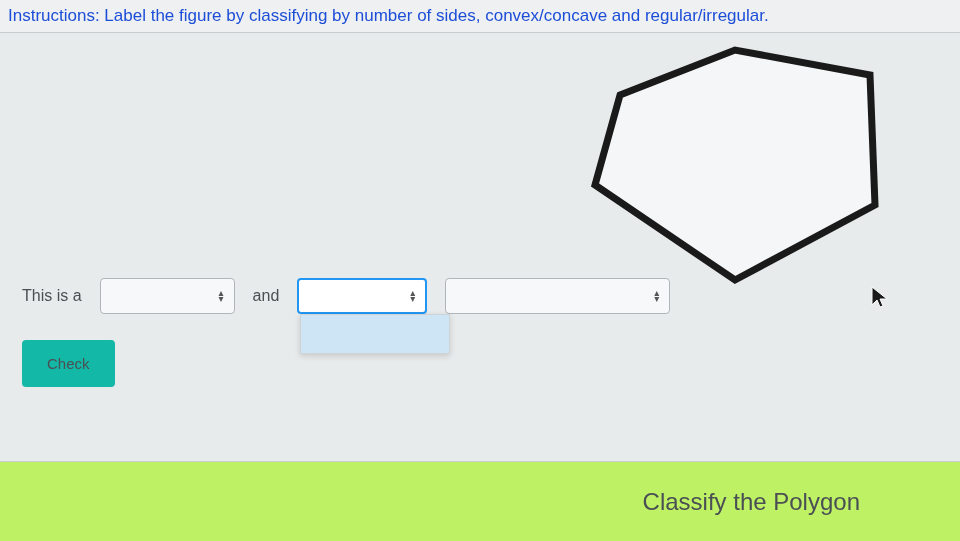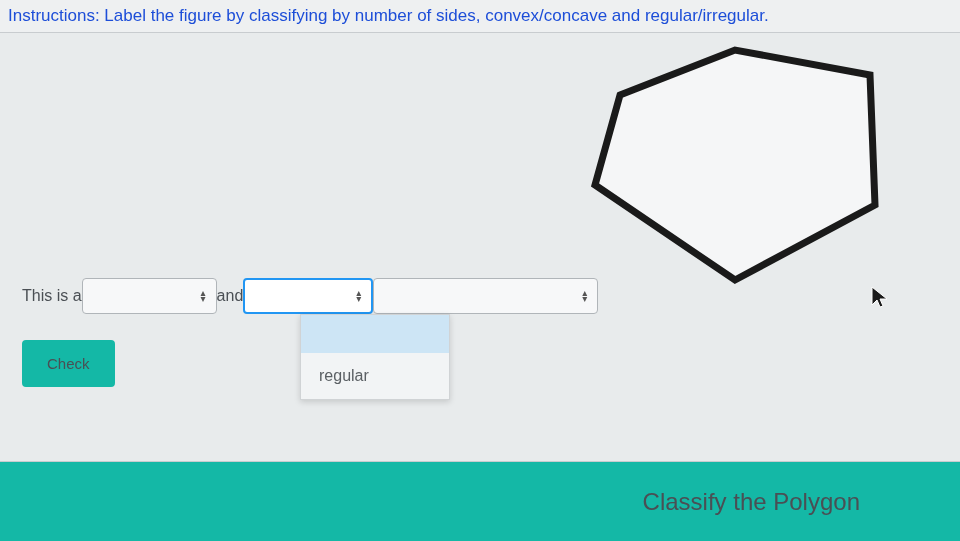--- a/index.html
+++ b/index.html
@@ -24,21 +24,21 @@
       right: 60px;
       width: 340px;
       height: 260px;
     }
     .question-row {
       position: absolute;
       top: 278px;
       left: 22px;
       display: flex;
       align-items: center;
-      gap: 0;
+      gap: 18px;
       font-size: 16px;
       color: #4a4f54;
     }
     .select-box {
       position: relative;
       height: 36px;
       border: 1px solid #b0b5b9;
       border-radius: 4px;
       background: #f7f8f9;
       display: flex;
@@ -94,21 +94,21 @@
       background: #cde5f5;
       height: 38px;
       padding: 0;
     }
     .footer-bar {
       position: absolute;
       bottom: 0;
       left: 0;
       right: 0;
       height: 80px;
-      background: #14b8a6;
+      background: #bef264;
       border-top: 1px solid #c8cccf;
       display: flex;
       align-items: center;
       justify-content: flex-end;
       padding-right: 100px;
     }
     .footer-title {
       font-size: 24px;
       color: #4a4f54;
     }
@@ -140,21 +140,20 @@
   </div>
   <div class="select-box w3">
     <span class="arrows">▴<br>▾</span>
   </div>
 </div>
 
 <button class="check-btn">Check</button>
 
 <div class="dropdown">
   <div class="dropdown-item blank"></div>
-  <div class="dropdown-item">regular</div>
 </div>
 
 <div class="footer-bar">
   <span class="footer-title">Classify the Polygon</span>
 </div>
 
 <div class="cursor">
   <svg width="20" height="26" viewBox="0 0 20 26">
     <path d="M2,2 L2,20 L7,15 L10,22 L13,21 L10,14 L17,14 Z" fill="#1a1a1a" stroke="#fff" stroke-width="1"></path>
   </svg>

